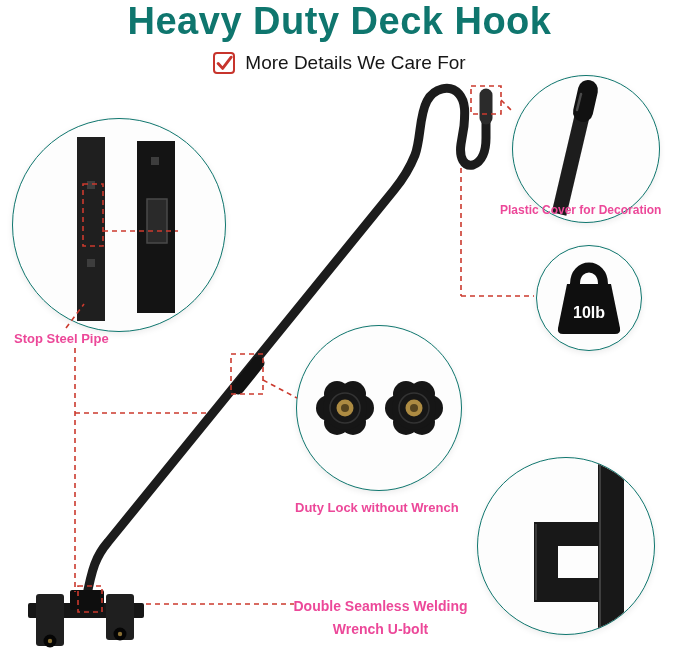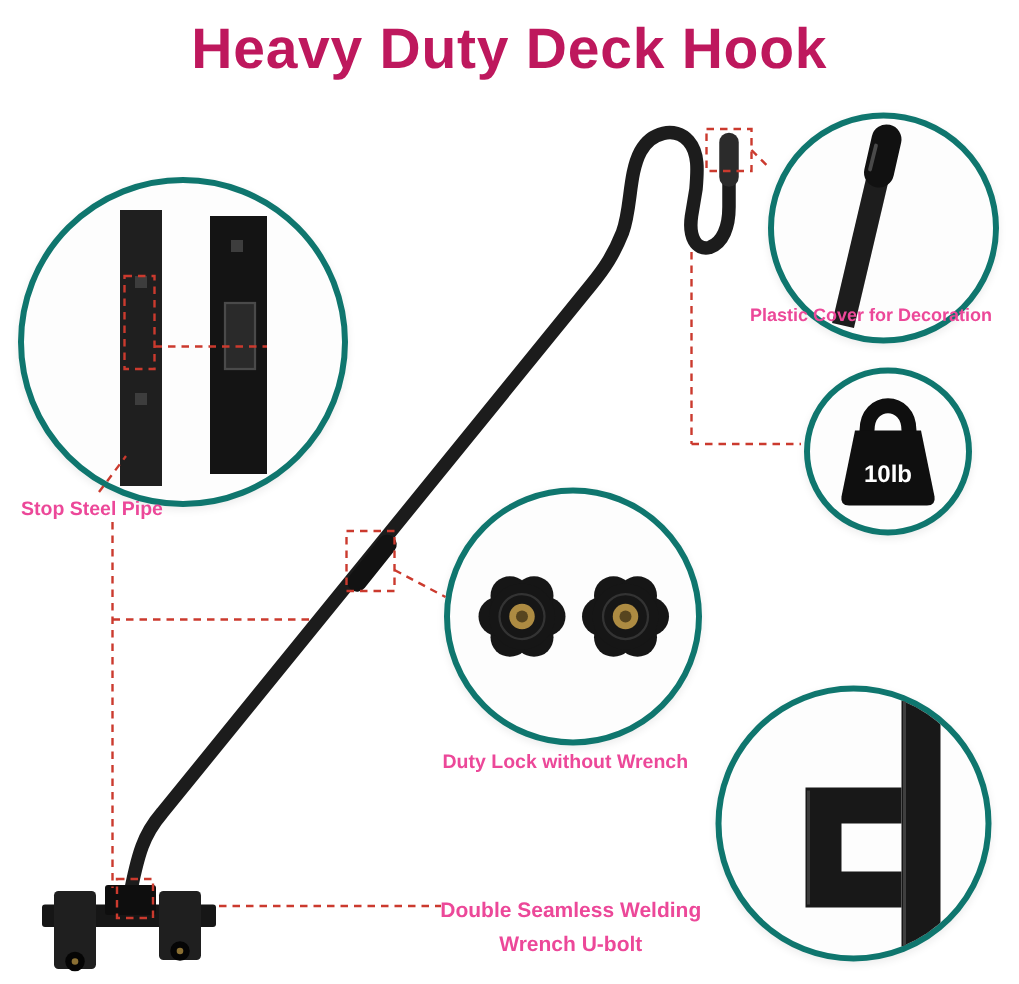--- a/index.html
+++ b/index.html
@@ -1,53 +1,61 @@
 <!DOCTYPE html>
 <html><head>
 <meta charset="utf-8">
 <style>
   html,body{margin:0;padding:0;background:#fff;}
   #canvas{
     position:relative;width:679px;height:656px;background:#ffffff;overflow:hidden;
     font-family:"Liberation Sans",sans-serif;color:#111;
   }
   .page-title{
-    position:absolute;top:12px;left:0;width:100%;text-align:center;
-    font-size:38px;font-weight:700;letter-spacing:.5px;color:#be185d;
+    position:absolute;top:0;left:0;width:100%;text-align:center;
+    font-size:38px;font-weight:700;letter-spacing:.5px;color:#0f766e;
   }
   .subtitle-row{
     position:absolute;top:52px;left:0;width:100%;
     display:flex;justify-content:center;align-items:center;gap:10px;
   }
   .check-box{
     width:22px;height:22px;border:2.5px solid #c7342c;border-radius:4px;
     display:flex;align-items:center;justify-content:center;box-sizing:border-box;
   }
   .subtitle-text{font-size:19px;color:#161616;}
   .callout-circle{
     position:absolute;border-radius:50%;background:#fdfdfd;
-    border:4px solid #0f766e;overflow:hidden;z-index:20;
+    border:1px solid #0f766e;overflow:hidden;z-index:20;
     box-shadow:0 2px 6px rgba(0,0,0,.08);
   }
   .layer{position:absolute;top:0;left:0;z-index:10;}
   .overlay{position:absolute;top:0;left:0;z-index:30;pointer-events:none;}
   .lbl{
     position:absolute;font-weight:700;font-size:13px;color:#ec4899;
     white-space:nowrap;z-index:40;
   }
   .lbl-sm{font-size:12px;}
   .lbl-stack{text-align:center;line-height:23px;font-size:14px;}
 </style>
 </head>
 <body>
 
 <div id="canvas">
 
   <div class="page-title">Heavy Duty Deck Hook</div>
 
+  <div class="subtitle-row">
+    <span class="check-box">
+      <svg width="18" height="18" viewBox="0 0 20 20">
+        <path d="M3.5 10.5 L8.5 16 L18 3.5" fill="none" stroke="#c7342c" stroke-width="3.2" stroke-linecap="round" stroke-linejoin="round"></path>
+      </svg>
+    </span>
+    <span class="subtitle-text">More Details We Care For</span>
+  </div>
 
   <svg class="layer" width="679" height="656" viewBox="0 0 679 656">
 
     <g>
       <path d="M 86,600 C 92,568 96,556 108,542 L 394,190 C 403,179 409,170 415,155
                C 421,139 419,116 427,101 C 434,88 450,84 459,94 C 466,102 465,114 464,126
                L 461,144 C 459,158 464,167 473,165 C 482,162 486,151 486,138 L 486,106" fill="none" stroke="#1c1c1c" stroke-width="9" stroke-linecap="round" stroke-linejoin="round"></path>
 
       <line x1="486" y1="118" x2="486" y2="95" stroke="#2b2b2b" stroke-width="13" stroke-linecap="round"></line>
 

